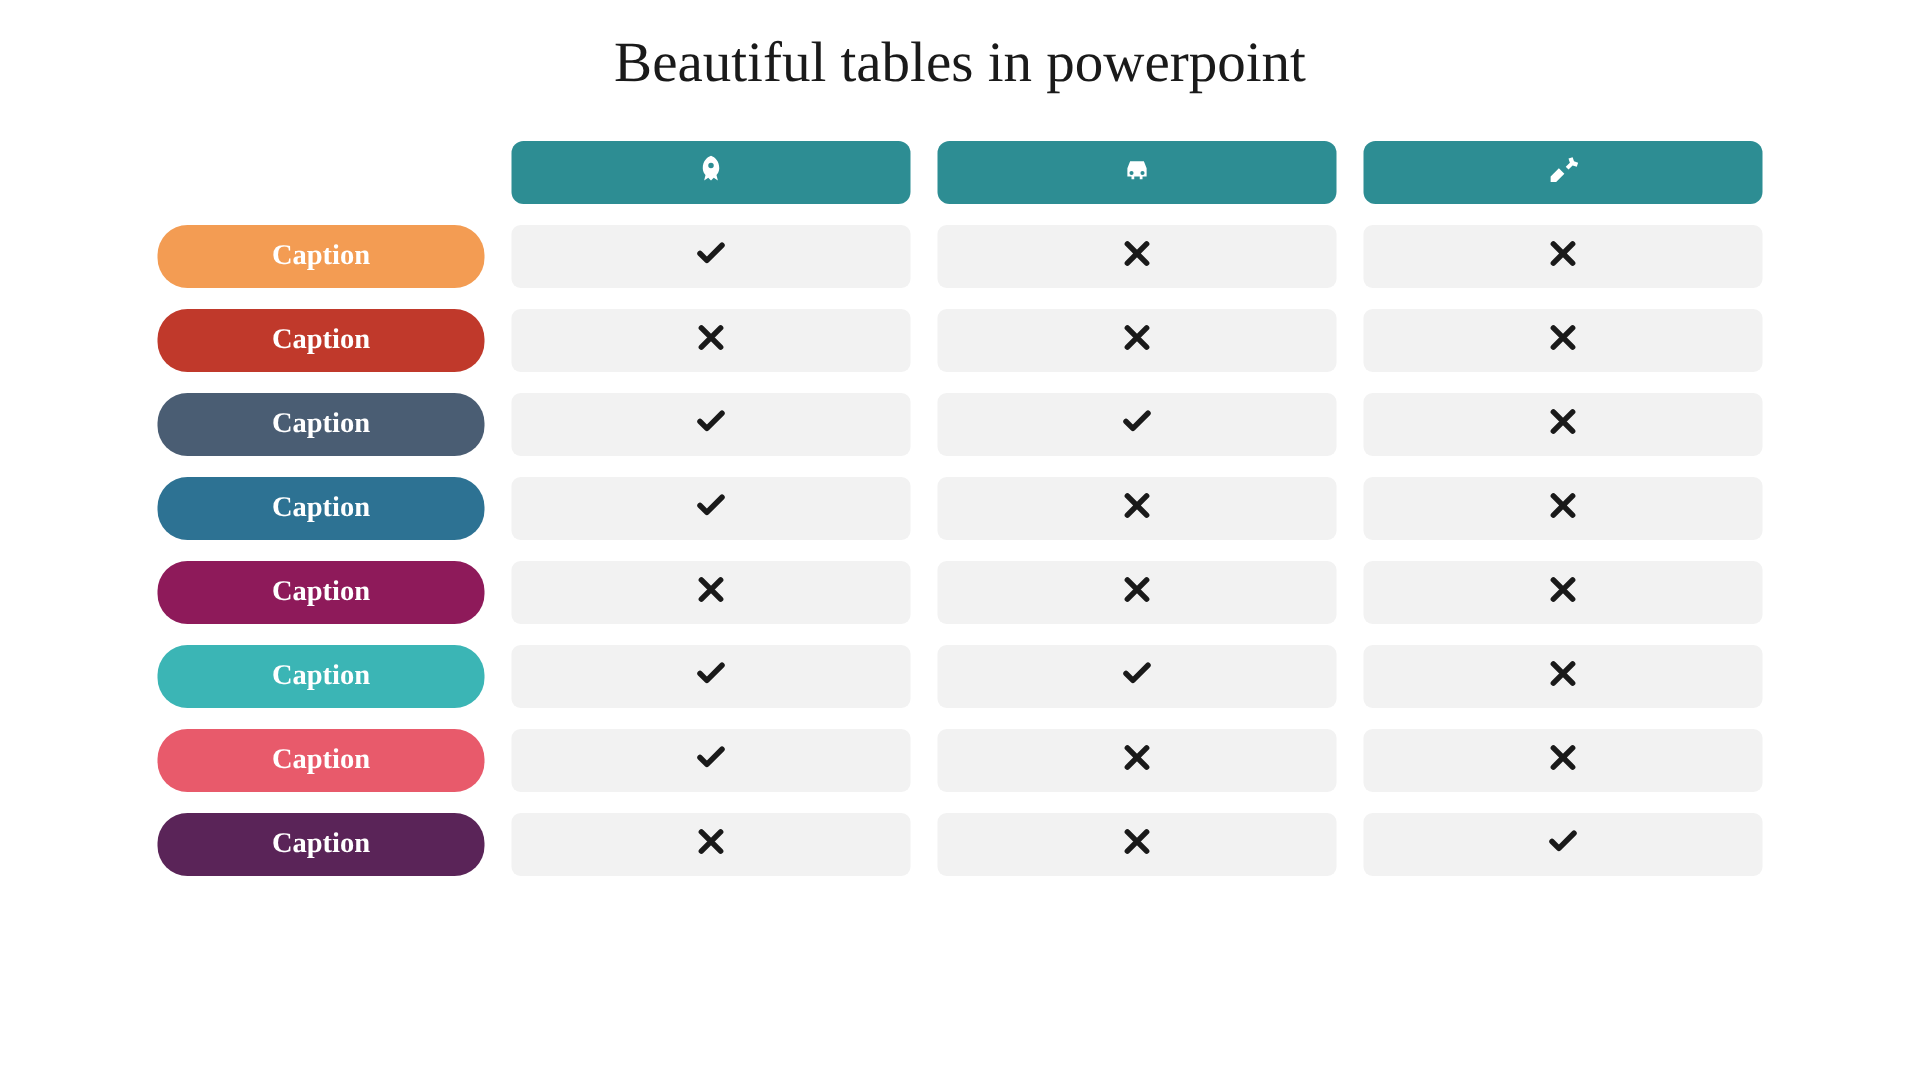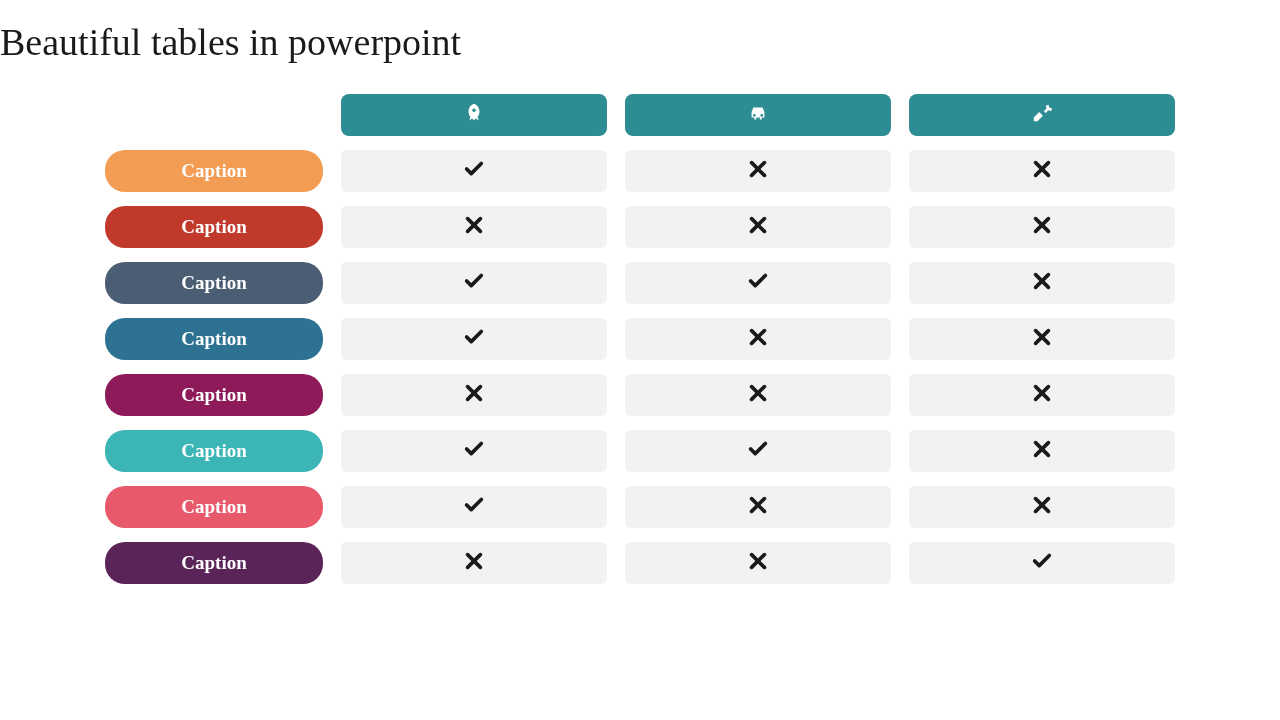--- a/index.html
+++ b/index.html
@@ -9,21 +9,21 @@
       background: #ffffff;
       font-family: Georgia, 'Times New Roman', serif;
       overflow: hidden;
     }
     .slide {
       width: 100%;
       height: 100%;
       padding: 20px 0 0 0;
     }
     .title {
-      text-align: left;
+      text-align: center;
       font-size: 38px;
       color: #1a1a1a;
       font-weight: 400;
       margin-bottom: 30px;
     }
     .table-wrap {
       margin: 0 auto;
       width: 1070px;
     }
     .row {

